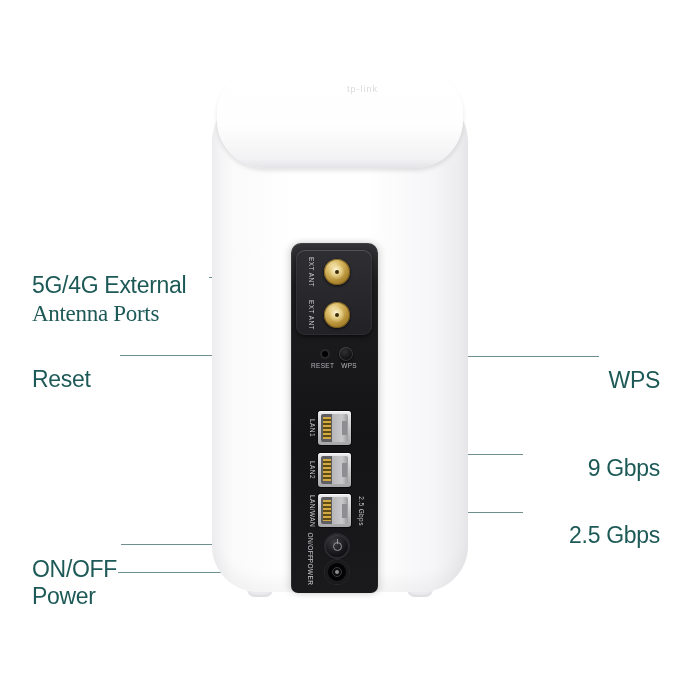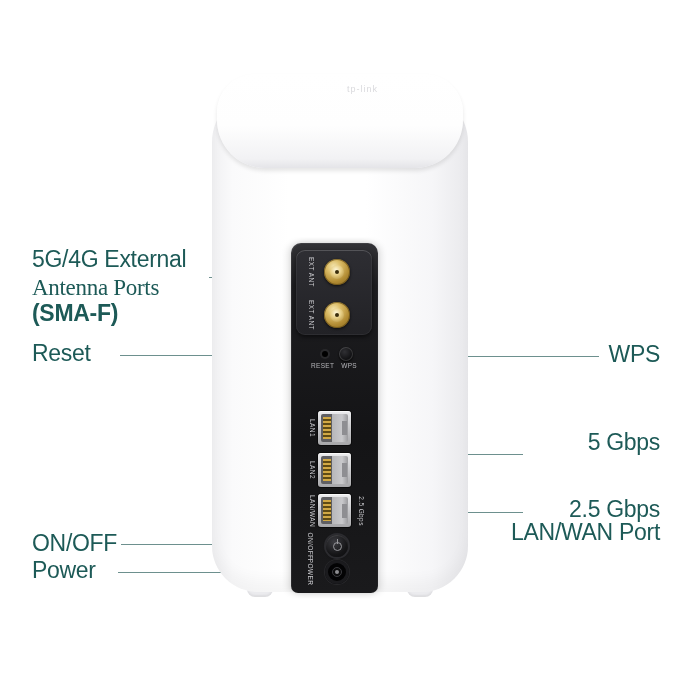--- a/index.html
+++ b/index.html
@@ -1,20 +1,20 @@
 <!DOCTYPE html>
 <html><head>
 <meta charset="utf-8">
 <style>
   html,body{margin:0;padding:0;background:#ffffff;}
   .canvas{position:relative;width:700px;height:700px;background:#ffffff;overflow:hidden;
           font-family:"Liberation Sans",sans-serif;}
   
   .lbl{position:absolute;color:#1d5a57;font-size:23px;line-height:24px;letter-spacing:-0.3px;
-       white-space:nowrap;}
+       white-space:nowrap;margin-top:26px;}
   .lbl.bold{font-weight:bold;}
   .lbl.right{text-align:right;}
   
   .cline{position:absolute;height:1px;background:#6d908e;}
   .vline{position:absolute;width:1px;background:#6d908e;}
   .cdot{position:absolute;width:3px;height:3px;border-radius:50%;background:#2f5856;}
   
   .foot{position:absolute;width:26px;height:17px;background:#ebebee;border-radius:4px 4px 8px 8px;
         box-shadow:inset 0 -2px 2px rgba(0,0,0,.06);z-index:0;}
   .body{position:absolute;left:212px;top:92px;width:256px;height:500px;z-index:1;
@@ -123,29 +123,27 @@
     <span class="vtext" style="left:70px;top:268px;">2.5 Gbps</span>
 
     <div class="pwr-btn"></div>
     <div class="pwr-jack"></div>
     <span class="vtext" style="left:19px;top:303px;">ON/OFF</span>
     <span class="vtext" style="left:19px;top:329px;">POWER</span>
   </div>
 
   <div class="lbl" style="left:32px;top:247px;">5G/4G External</div>
   <div class="lbl" style="left:32px;top:276px;font-family:Liberation Serif, serif;">Antenna Ports</div>
-  <div class="lbl bold" style="left:32px;top:301px;">(SMA-F)</div>
   <div class="lbl" style="left:32px;top:341px;">Reset</div>
   <div class="lbl" style="left:32px;top:531px;">ON/OFF</div>
   <div class="lbl" style="left:32px;top:558px;">Power</div>
 
   <div class="lbl right" style="right:40px;top:342px;">WPS</div>
-  <div class="lbl right" style="right:40px;top:430px;">5 Gbps</div>
+  <div class="lbl right" style="right:40px;top:430px;">9 Gbps</div>
   <div class="lbl right" style="right:40px;top:497px;">2.5 Gbps</div>
-  <div class="lbl right" style="right:40px;top:520px;">LAN/WAN Port</div>
 
   <div class="cline" style="left:209px;top:277px;width:75px;"></div>
   <div class="cdot" style="left:282px;top:276px;"></div>
   <div class="cline" style="left:120px;top:355px;width:161px;"></div>
   <div class="cdot" style="left:281px;top:354px;"></div>
   <div class="cline" style="left:121px;top:544px;width:157px;"></div>
   <div class="cdot" style="left:278px;top:543px;"></div>
   <div class="cline" style="left:118px;top:572px;width:157px;"></div>
   <div class="cdot" style="left:275px;top:571px;"></div>
 

